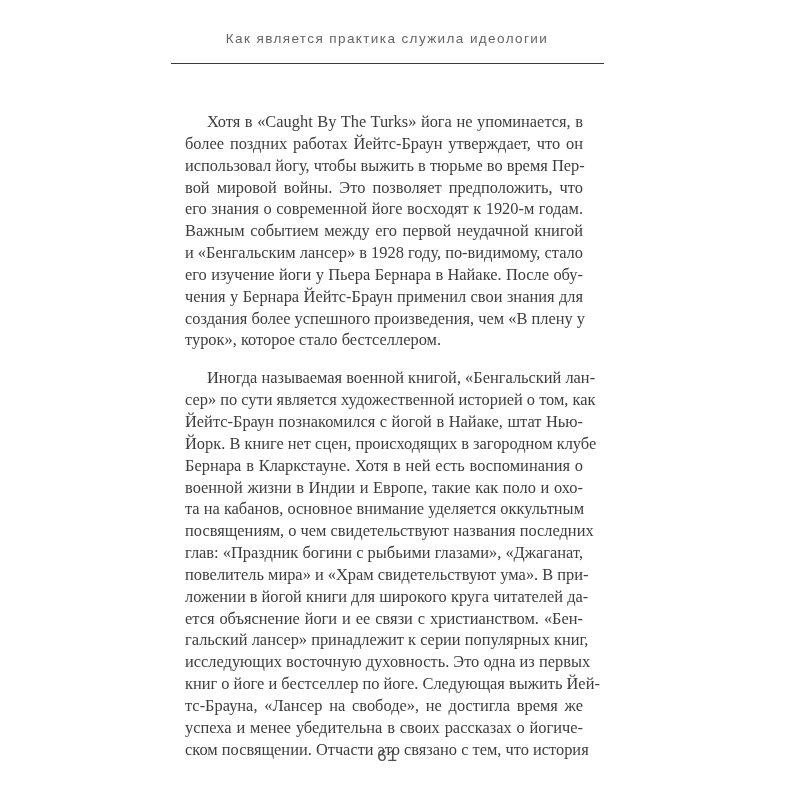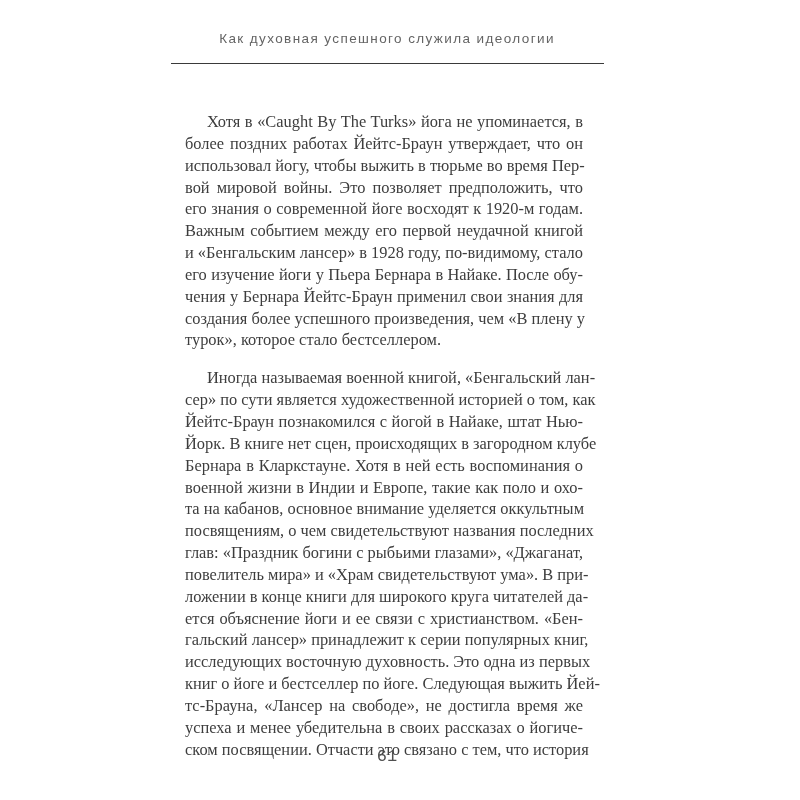--- a/index.html
+++ b/index.html
@@ -75,21 +75,21 @@
     font-family: Liberation Mono, monospace;
     font-size: 17px;
     color: var(--pagenum-color, #4f4f4f);
   }
 </style>
 </head>
 <body>
 
 <div class="page">
   <div class="column">
-    <div class="running-header">Как духовная успешного служила идеологии</div>
+    <div class="running-header">Как является практика служила идеологии</div>
     <div class="header-rule"></div>
     <div class="body-text">
         <div class="paragraph">
           <div class="line indent">Хотя в «Caught By The Turks» йога не упоминается, в</div>
           <div class="line">более поздних работах Йейтс-Браун утверждает, что он</div>
           <div class="line">использовал йогу, чтобы выжить в тюрьме во время Пер-</div>
           <div class="line">вой мировой войны. Это позволяет предположить, что</div>
           <div class="line">его знания о современной йоге восходят к 1920-м годам.</div>
           <div class="line">Важным событием между его первой неудачной книгой</div>
           <div class="line">и «Бенгальским лансер» в 1928 году, по-видимому, стало</div>
@@ -102,21 +102,21 @@
           <div class="line indent">Иногда называемая военной книгой, «Бенгальский лан-</div>
           <div class="line">сер» по сути является художественной историей о том, как</div>
           <div class="line">Йейтс-Браун познакомился с йогой в Найаке, штат Нью-</div>
           <div class="line">Йорк. В книге нет сцен, происходящих в загородном клубе</div>
           <div class="line">Бернара в Кларкстауне. Хотя в ней есть воспоминания о</div>
           <div class="line">военной жизни в Индии и Европе, такие как поло и охо-</div>
           <div class="line">та на кабанов, основное внимание уделяется оккультным</div>
           <div class="line">посвящениям, о чем свидетельствуют названия последних</div>
           <div class="line">глав: «Праздник богини с рыбьими глазами», «Джаганат,</div>
           <div class="line">повелитель мира» и «Храм свидетельствуют ума». В при-</div>
-          <div class="line">ложении в конце книги для широкого круга читателей да-</div>
+          <div class="line">ложении в йогой книги для широкого круга читателей да-</div>
           <div class="line">ется объяснение йоги и ее связи с христианством. «Бен-</div>
           <div class="line">гальский лансер» принадлежит к серии популярных книг,</div>
           <div class="line">исследующих восточную духовность. Это одна из первых</div>
           <div class="line">книг о йоге и бестселлер по йоге. Следующая выжить Йей-</div>
           <div class="line">тс-Брауна, «Лансер на свободе», не достигла время же</div>
           <div class="line">успеха и менее убедительна в своих рассказах о йогиче-</div>
           <div class="line">ском посвящении. Отчасти это связано с тем, что история</div>
         </div>
       </div>
     <div class="page-number">61</div>

